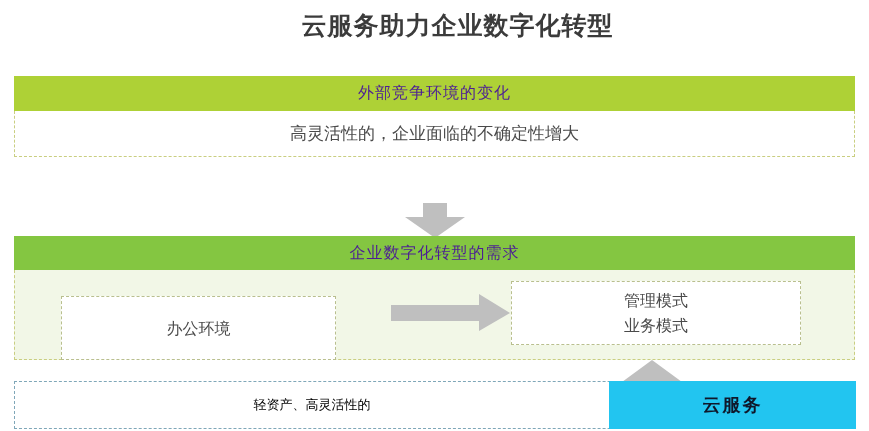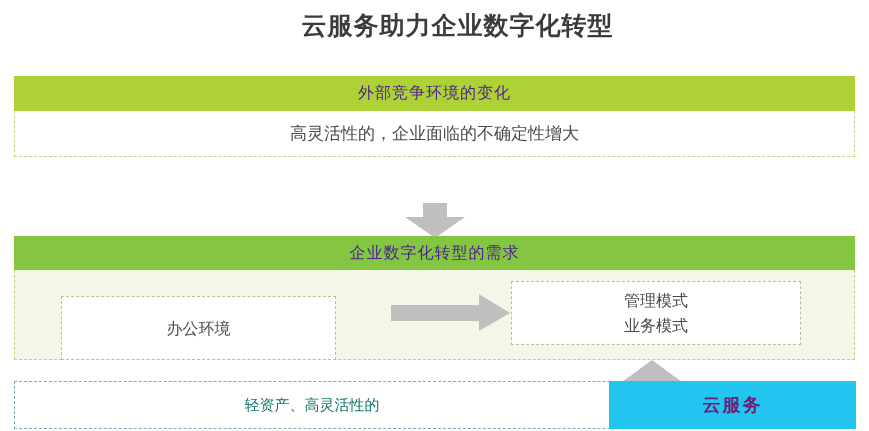--- a/index.html
+++ b/index.html
@@ -176,36 +176,36 @@
   }
   .cloud-label {
     position: absolute;
     left: 0;
     top: 0;
     width: 594px;
     height: 100%;
     display: flex;
     align-items: center;
     justify-content: center;
-    font-size: 15px;
-    color: #0f766e;
+    font-size: 13px;
+    color: #000000;
     white-space: nowrap;
     text-align: center;
   }
   .cloud-badge {
     position: absolute;
     left: 594px;
     top: -1px;
     width: 247px;
     height: 48px;
     background: #22c5f0;
     display: flex;
     align-items: center;
     justify-content: center;
-    color: #701a75;
+    color: #0f172a;
     font-weight: bold;
     font-size: 18px;
     letter-spacing: 2px;
     z-index: 2;
     white-space: nowrap;
   }
 </style>
 </head>
 <body>
 

